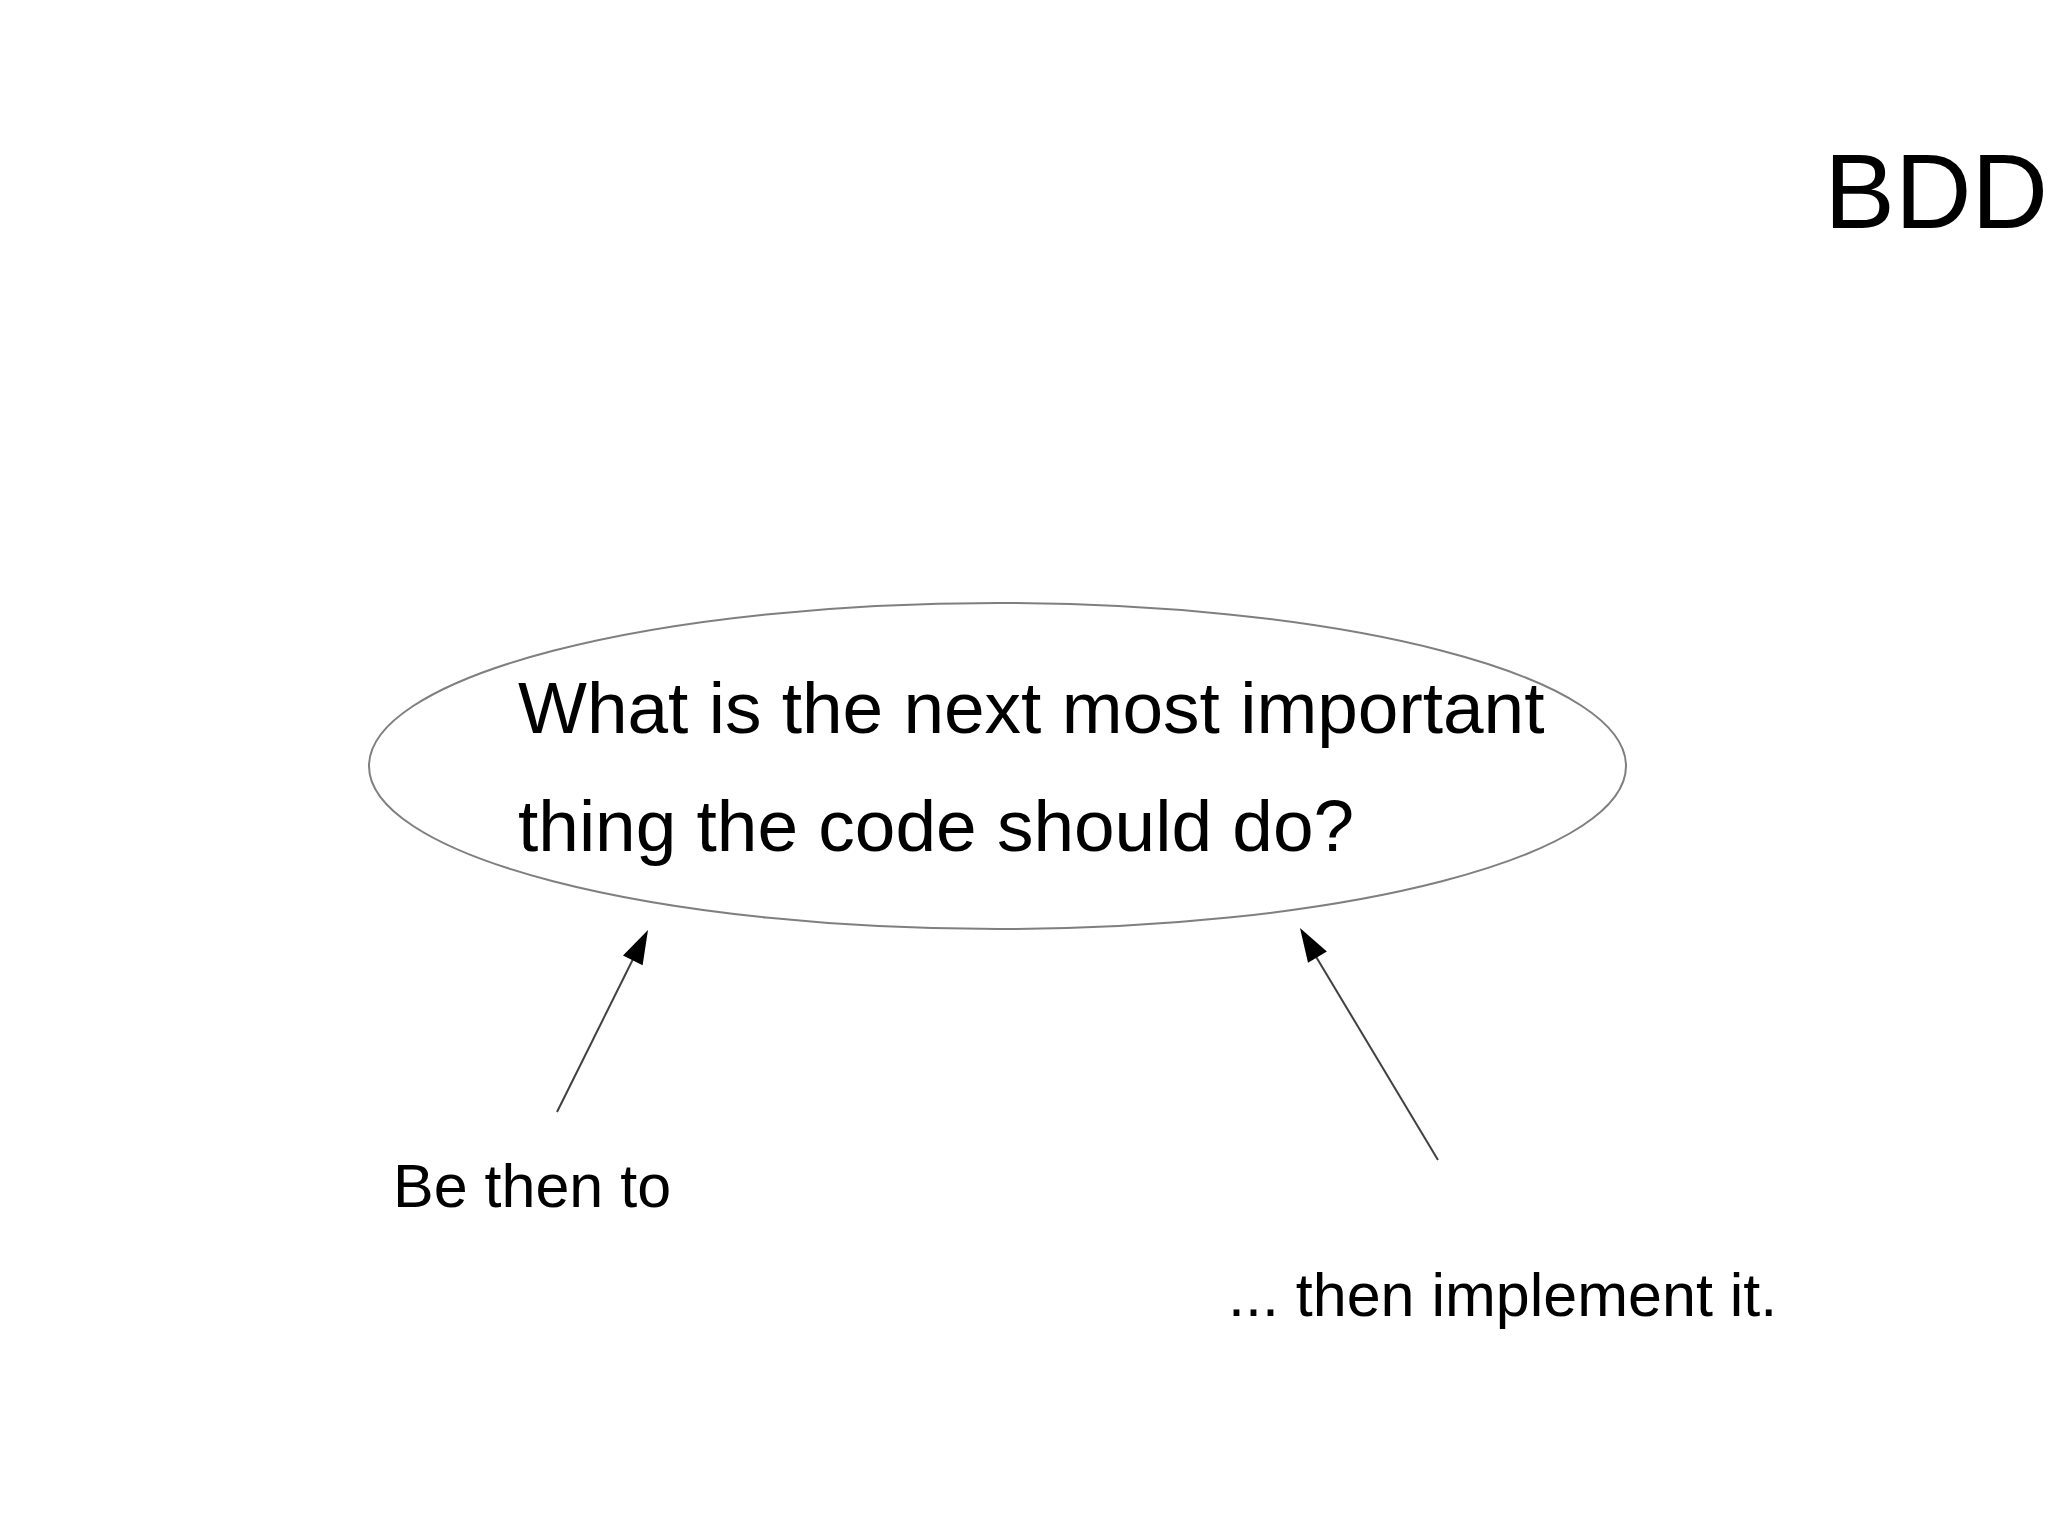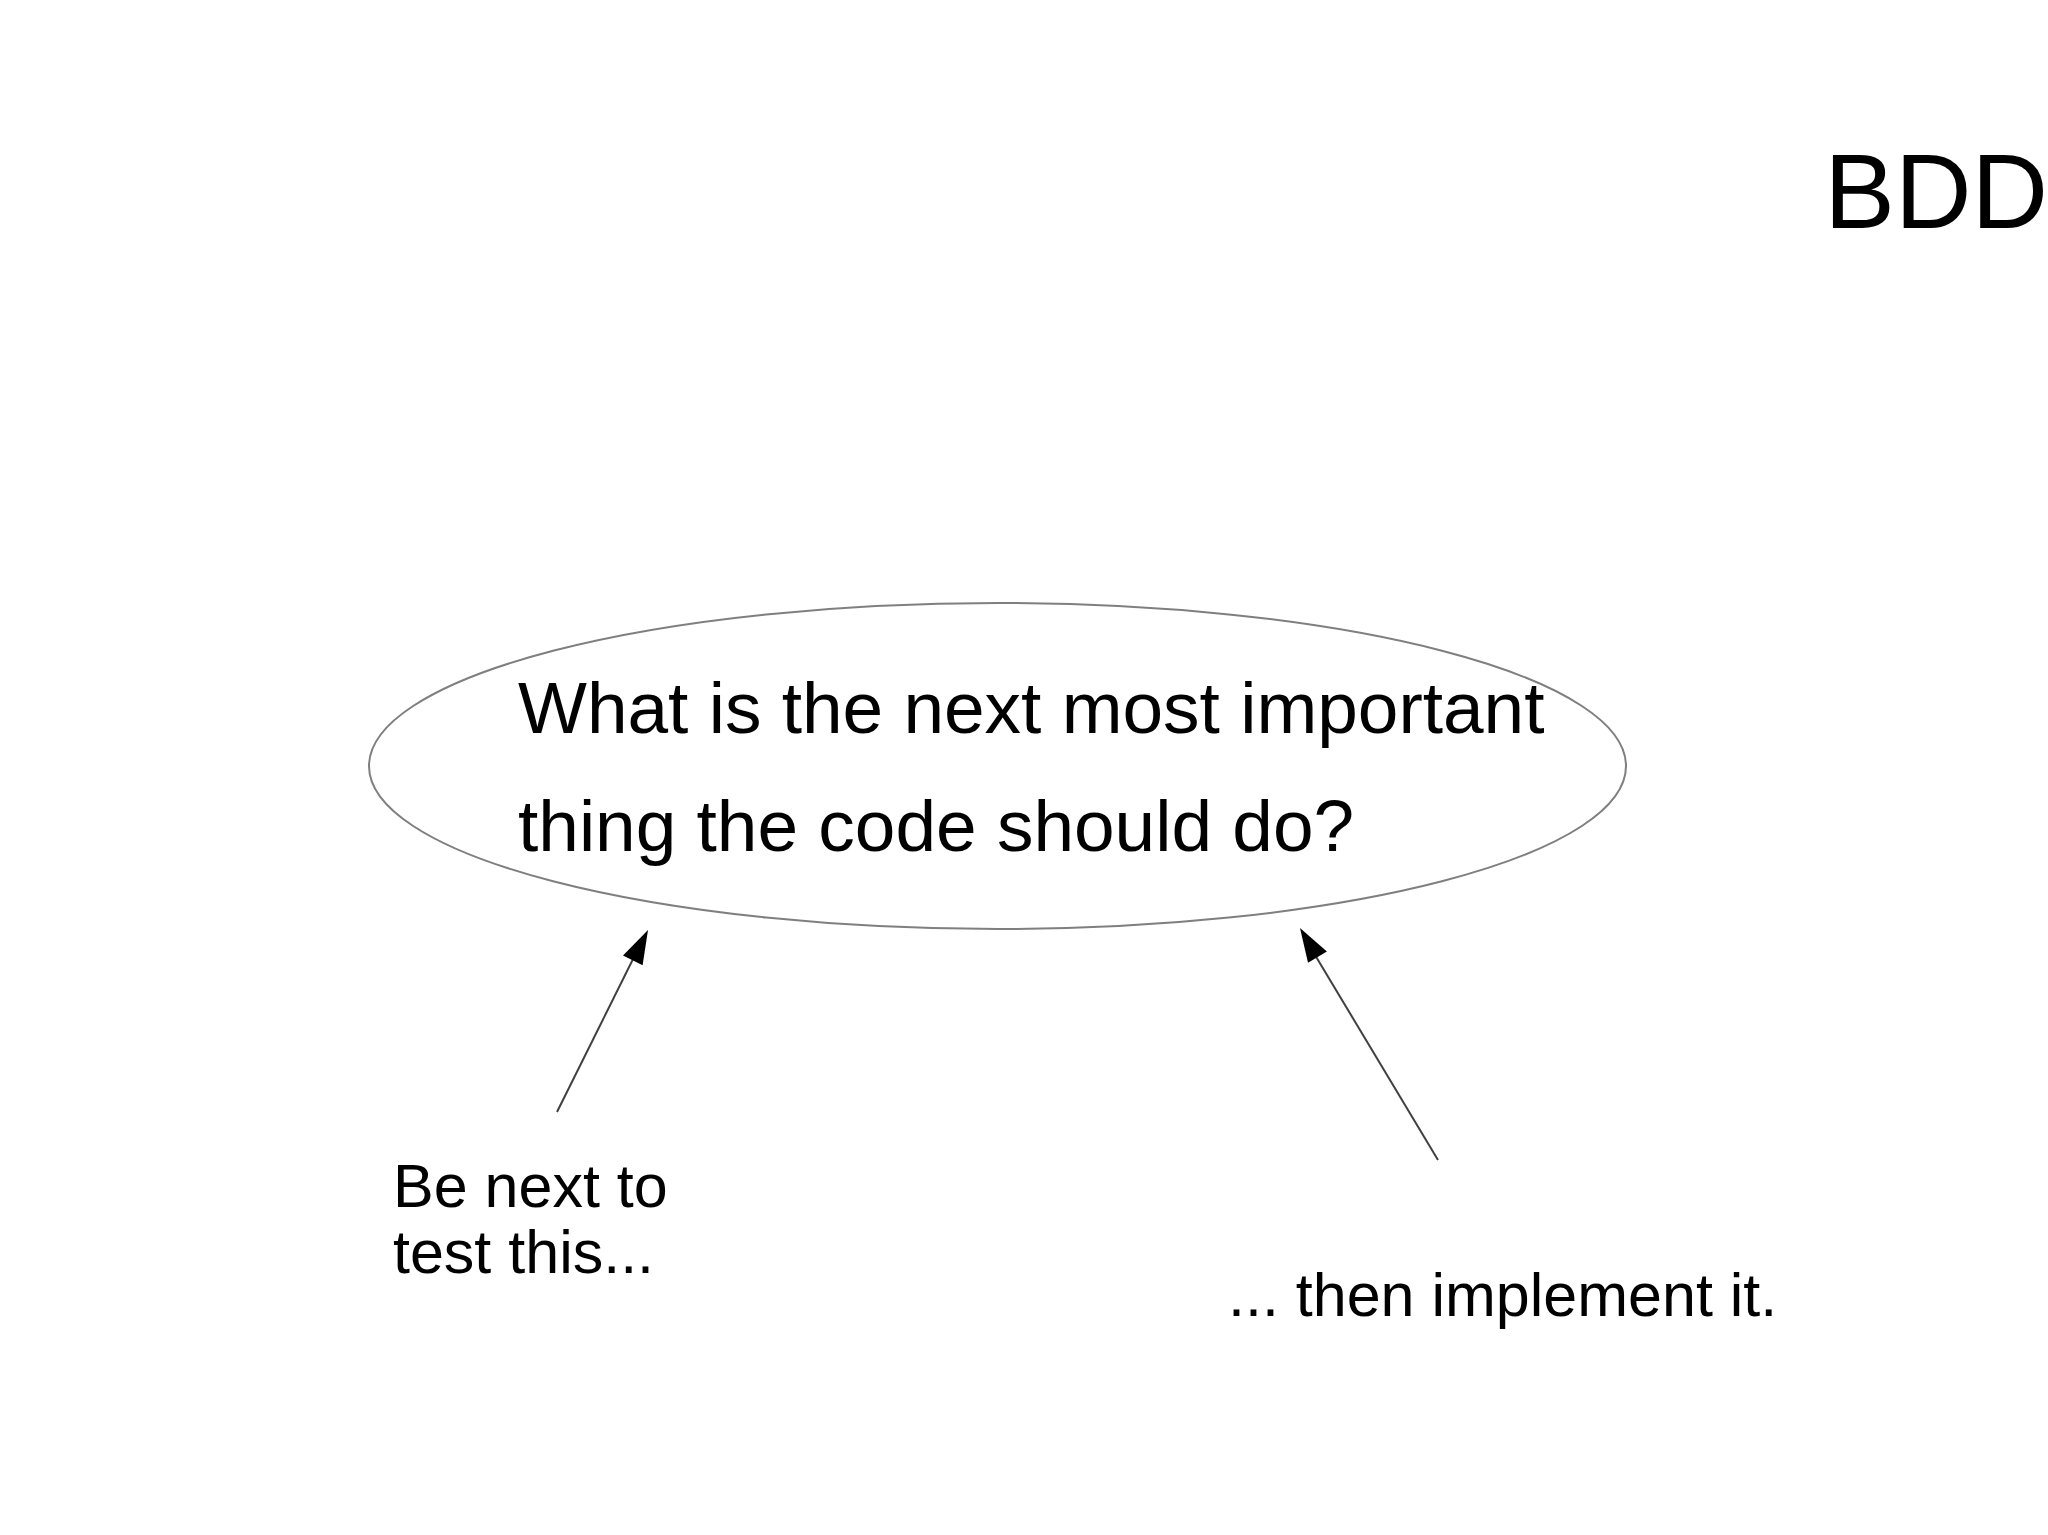--- a/index.html
+++ b/index.html
@@ -72,17 +72,16 @@
 </svg>
 
 <div class="slide-title">BDD</div>
 
 <div class="bubble-text">
   <div>What is the next most important</div>
   <div>thing the code should do?</div>
 </div>
 
 <div class="label-left">
-  <div>Be next to</div>
-  <div>test this...</div>
+  <div>Be then to</div>
 </div>
 
 <div class="label-right">... then implement it.</div>
 
 </body></html>

